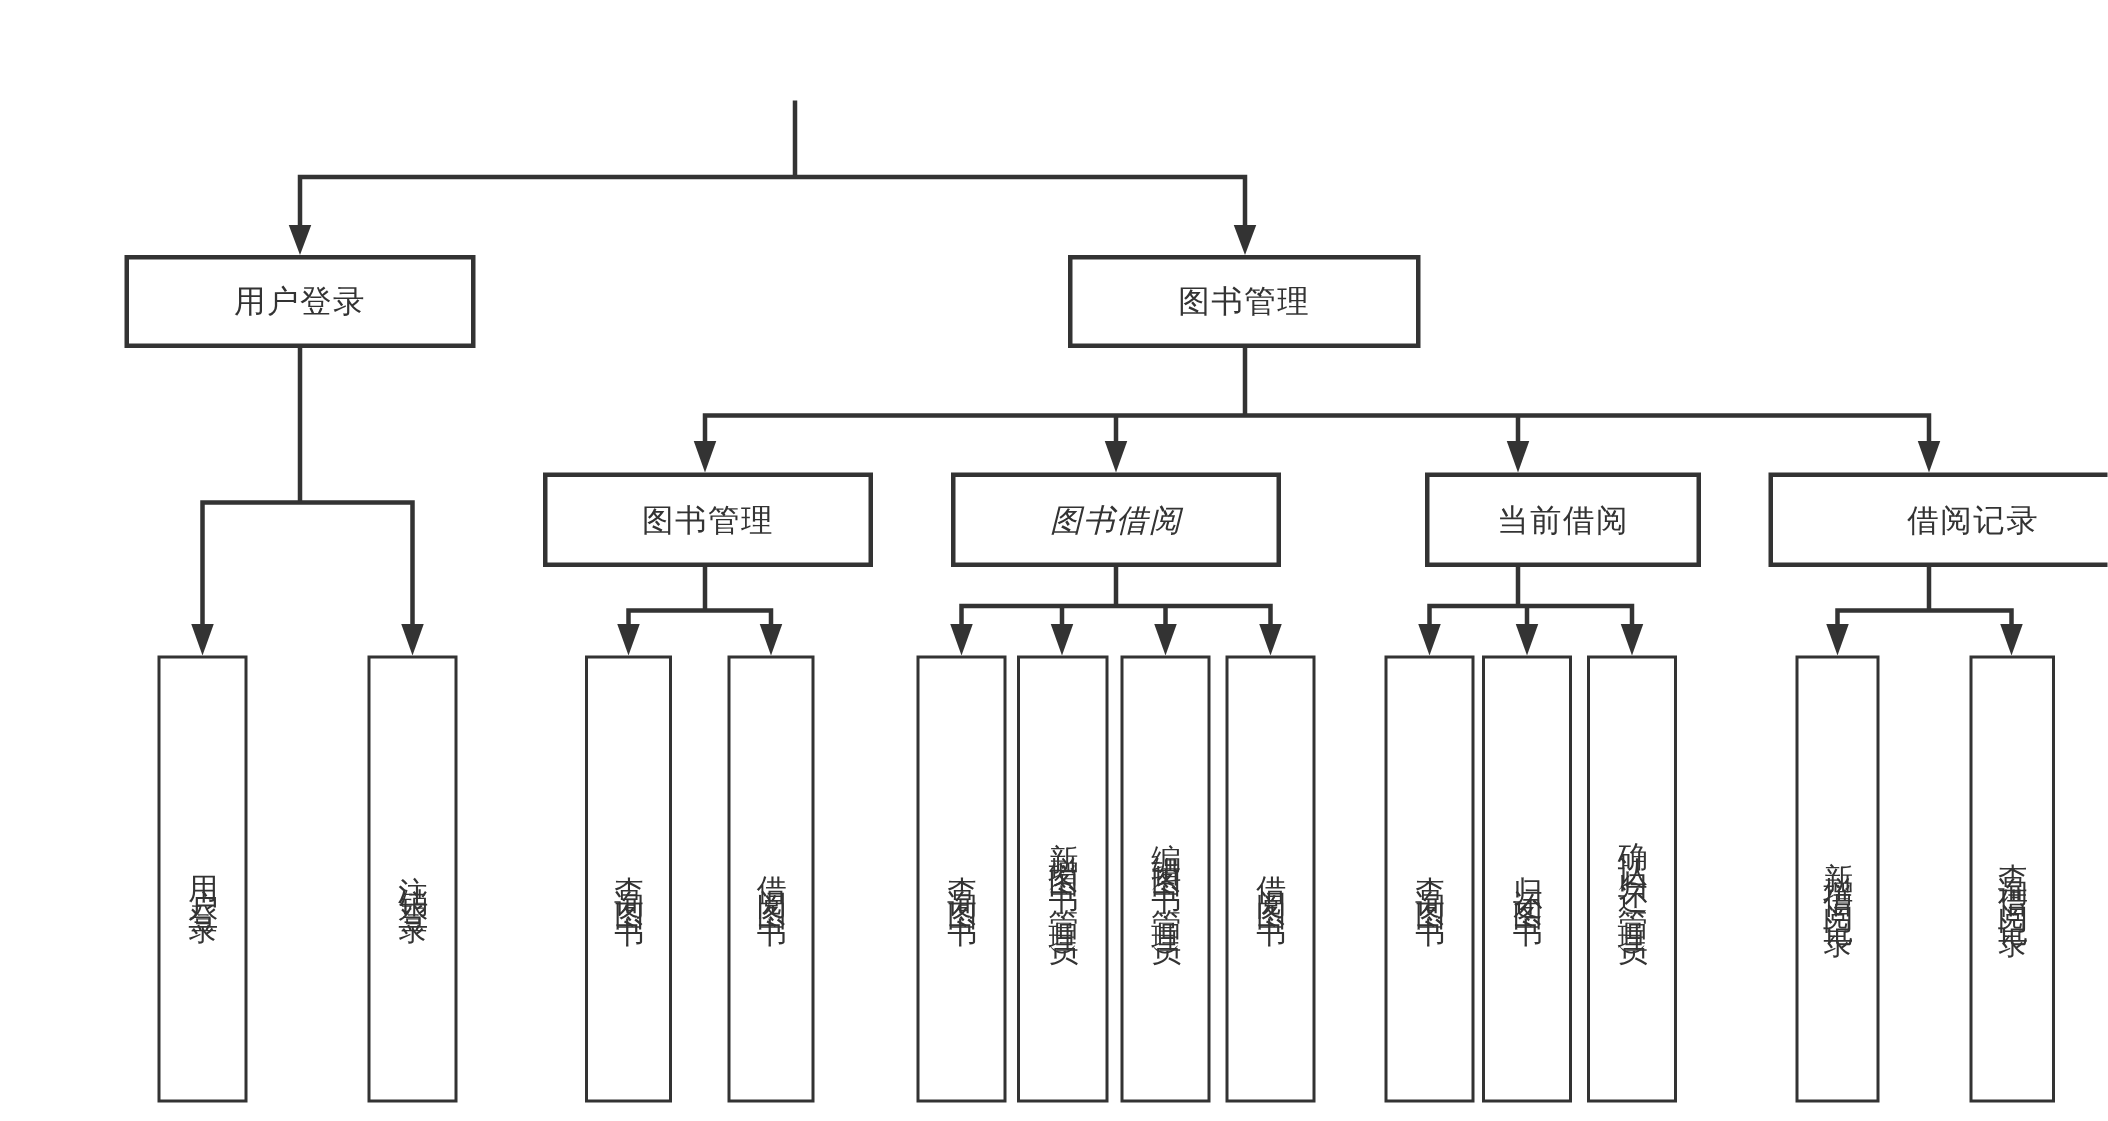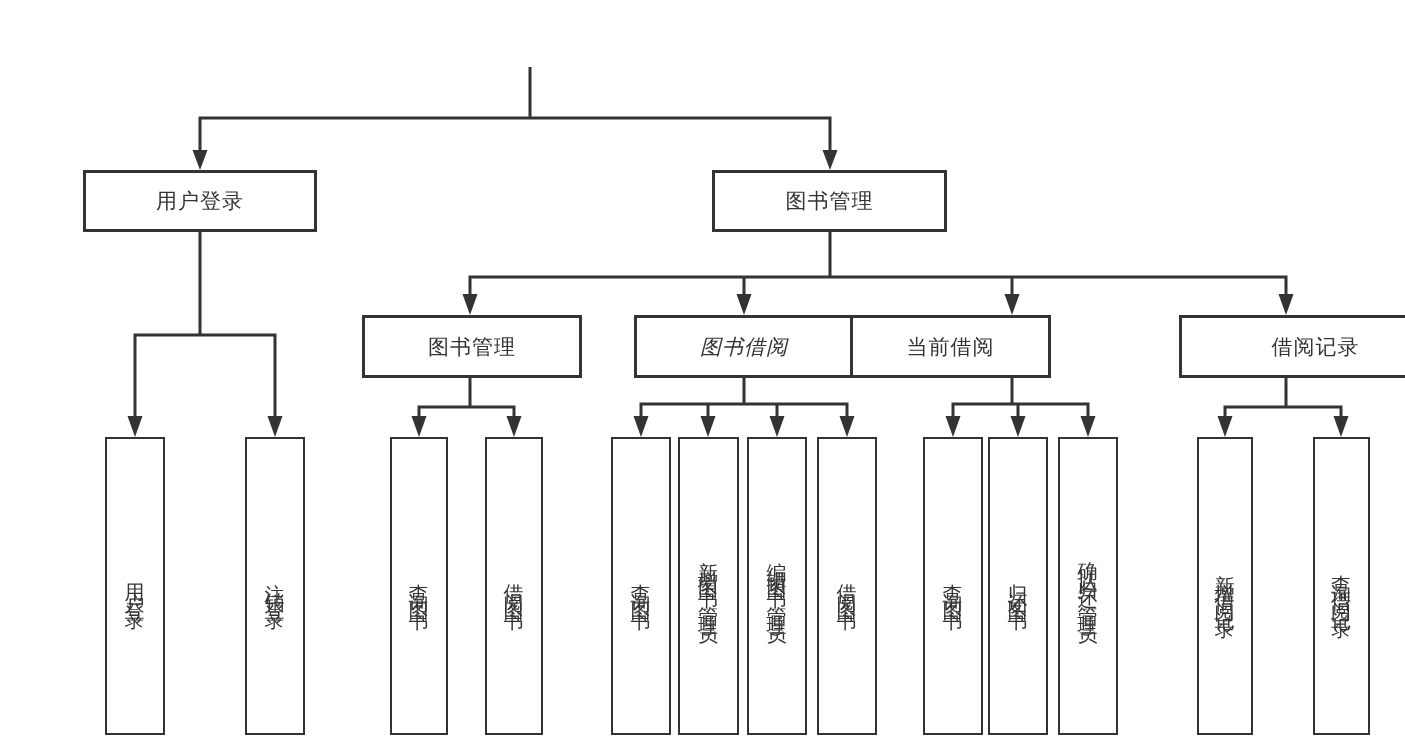--- a/index.html
+++ b/index.html
@@ -92,21 +92,21 @@
   <div class="box hlabel" style="left:712px;top:170px;width:235px;height:62px;">
     <span>图书管理</span>
   </div>
 
   <div class="box hlabel" style="left:362px;top:315px;width:220px;height:63px;">
     <span>图书管理</span>
   </div>
   <div class="box hlabel" style="left:634px;top:315px;width:220px;height:63px;font-style:italic;">
     <span>图书借阅</span>
   </div>
-  <div class="box hlabel" style="left:850px;top:315px;width:201px;height:63px;">
+  <div class="box hlabel" style="left:950px;top:315px;width:184px;height:63px;">
     <span>当前借阅</span>
   </div>
   <div class="box hlabel" style="left:1179px;top:315px;width:241px;height:63px;padding-left:32px;">
     <span>借阅记录</span>
   </div>
 
   <div class="box leaf" style="left:105px;top:437px;width:60px;height:298px;">
     <span class="vtext">用户登录</span>
   </div>
   <div class="box leaf" style="left:245px;top:437px;width:60px;height:298px;">

